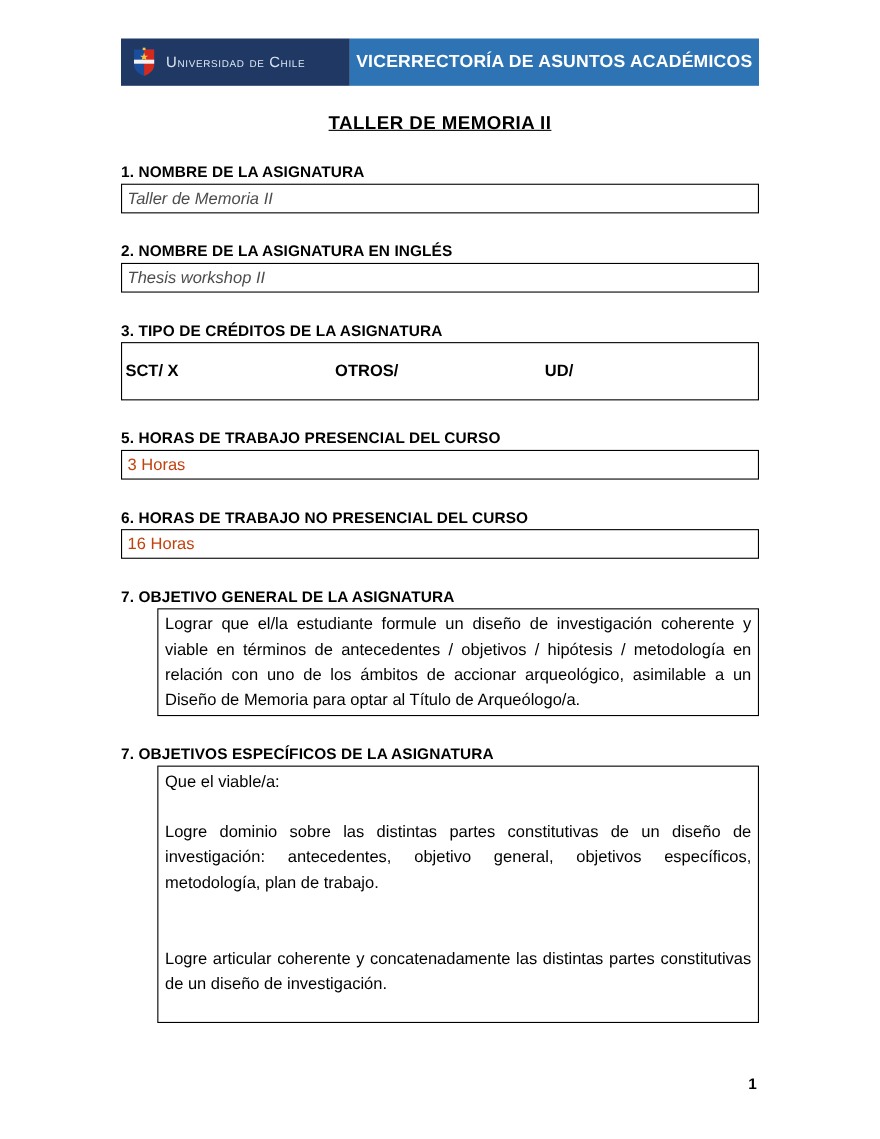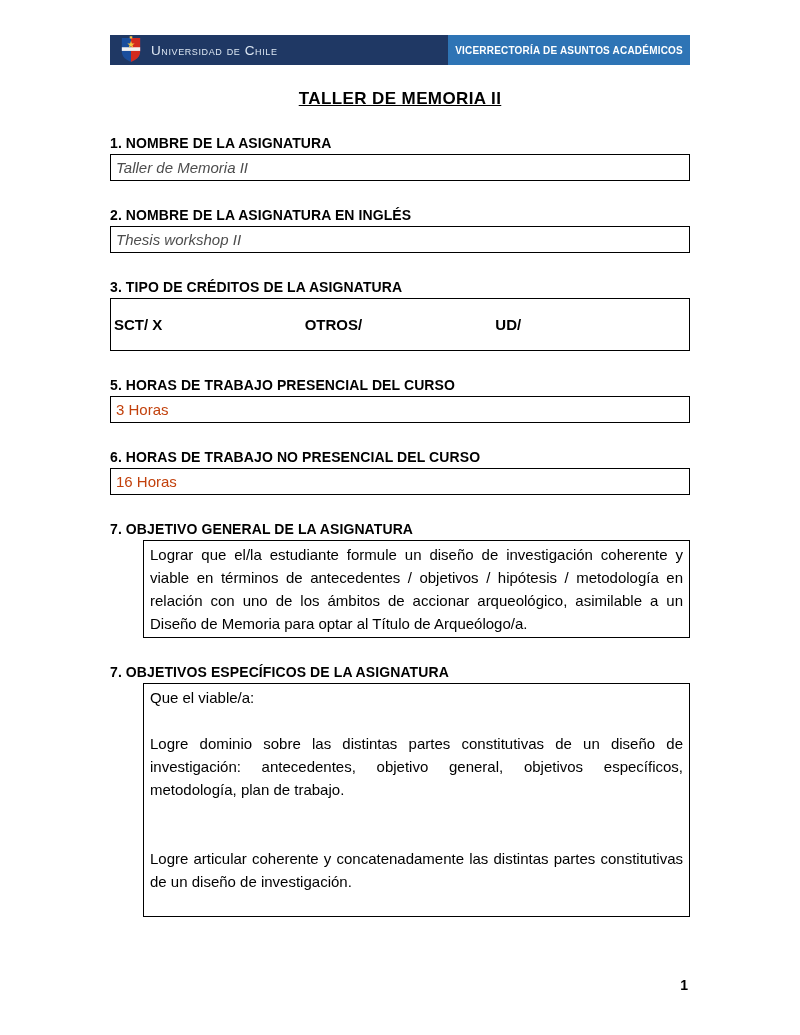--- a/index.html
+++ b/index.html
@@ -11,21 +11,21 @@
     font-family: "Liberation Sans", sans-serif;
     color: #000;
     overflow: hidden;
   }
   .content {
     position: absolute;
     left: 110px; top: 35px;
     width: 580px;
   }
   
-  .header-bar { display: flex; height: 30px; width: 100%; }
+  .header-bar { display: flex; height: 43px; width: 100%; }
   .header-left {
     width: 58.3%;
     background: #1f3864;
     display: flex; align-items: center;
     padding-left: 10px; gap: 9px;
   }
   .header-right {
     flex: 1;
     background: #2e74b5;
     display: flex; align-items: center; justify-content: center;
@@ -34,21 +34,21 @@
   .logo-svg { width: 22px; height: 28px; display: block; }
   .uni-name {
     font-variant: small-caps;
     color: #dce6f2;
     font-size: 13.5px;
     letter-spacing: 0.6px;
     white-space: nowrap;
   }
   .vice-text {
     color: #ffffff;
-    font-size: 10px;
+    font-size: 16px;
     font-weight: bold;
     letter-spacing: 0.2px;
     white-space: nowrap;
   }
   
   .doc-title {
     text-align: center;
     font-size: 17px;
     font-weight: bold;
     text-decoration: underline;

